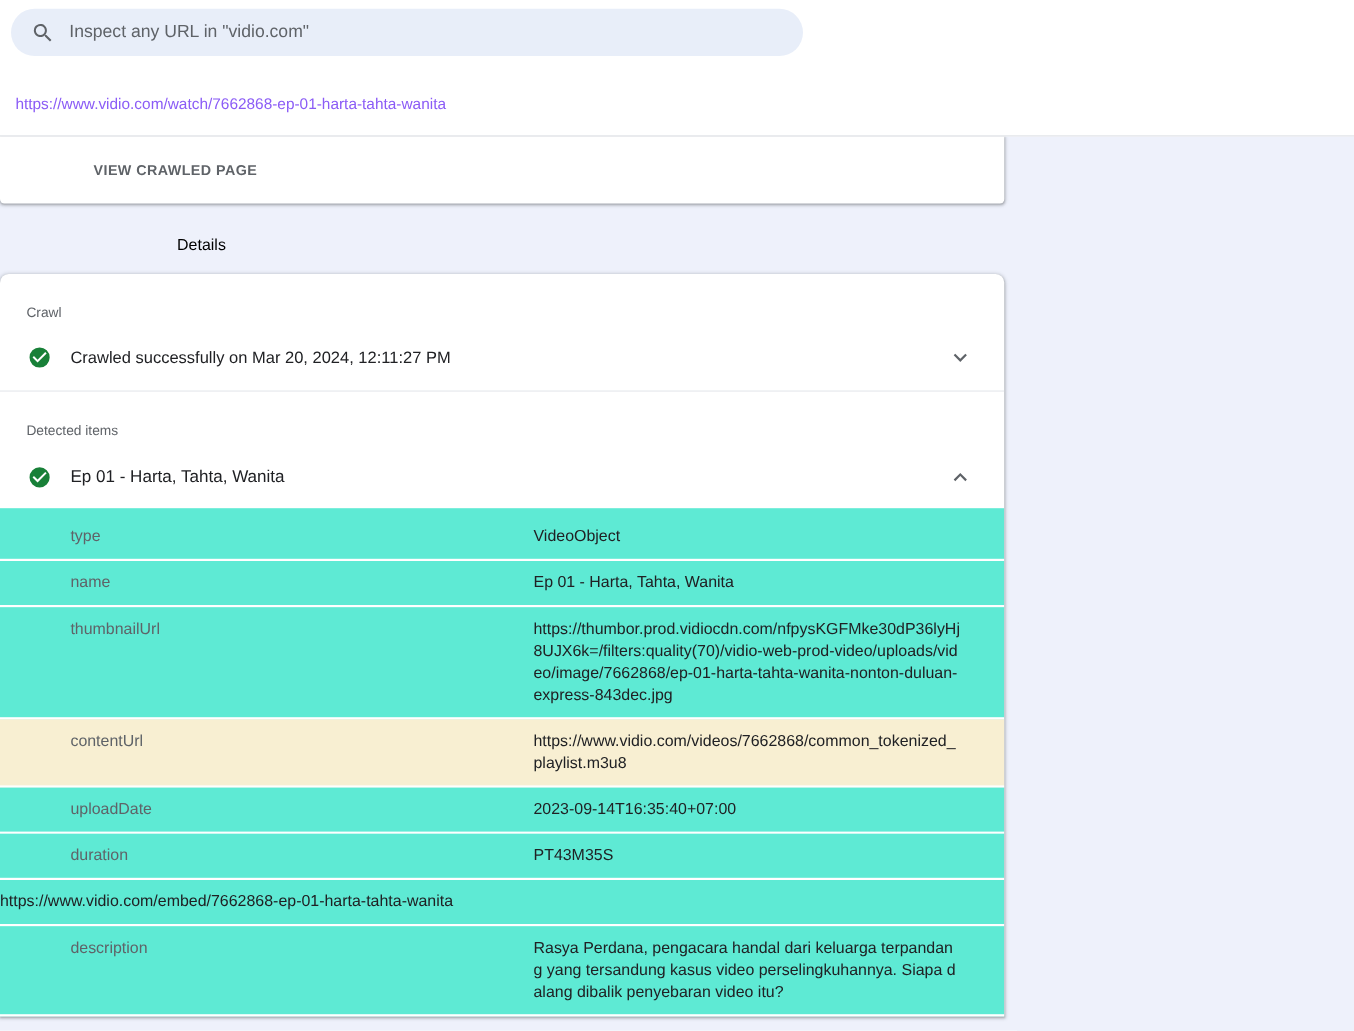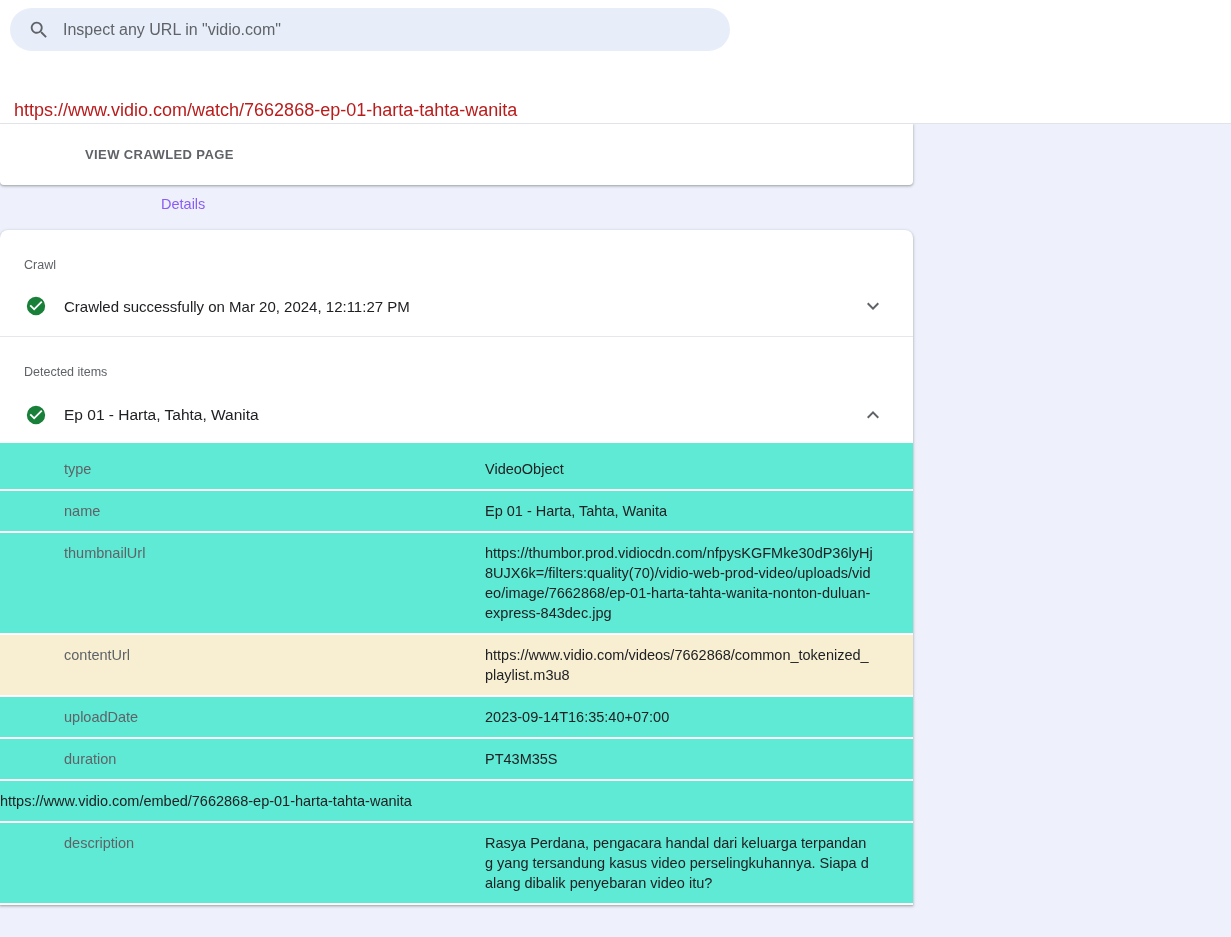--- a/index.html
+++ b/index.html
@@ -31,23 +31,23 @@
   .search-input {
     flex: 1;
     border: none; outline: none; background: transparent;
     font-family: inherit;
     font-size: 16px;
     color: #202124;
   }
   .search-input::placeholder { color: #5f6368; }
   .inspected-url {
     position: absolute;
-    left: 14px; top: 100px;
-    font-size: 18px;
-    color: #b91c1c;
+    left: 14px; top: 86px;
+    font-size: 14px;
+    color: #8b5cf6;
   }
 
   
   .card {
     width: 913px;
     background: #ffffff;
     box-shadow: 0 1px 2px rgba(60,64,67,.3), 0 1px 3px 1px rgba(60,64,67,.15);
   }
   .card-actions {
     height: 61px;
@@ -61,23 +61,23 @@
     border: none;
     font-family: inherit;
     font-size: 13px;
     font-weight: bold;
     letter-spacing: 0.4px;
     color: #5f6368;
     cursor: pointer;
   }
 
   .details-label {
-    padding: 11px 0 18px 161px;
+    padding: 30px 0 18px 161px;
     font-size: 14.5px;
-    color: #8b5cf6;
+    color: #000000;
   }
 
   .details-card { border-radius: 8px 8px 0 0; overflow: hidden; }
 
   .section-label {
     padding: 28px 0 0 24px;
     font-size: 12.5px;
     color: #5f6368;
   }
   .status-row {

